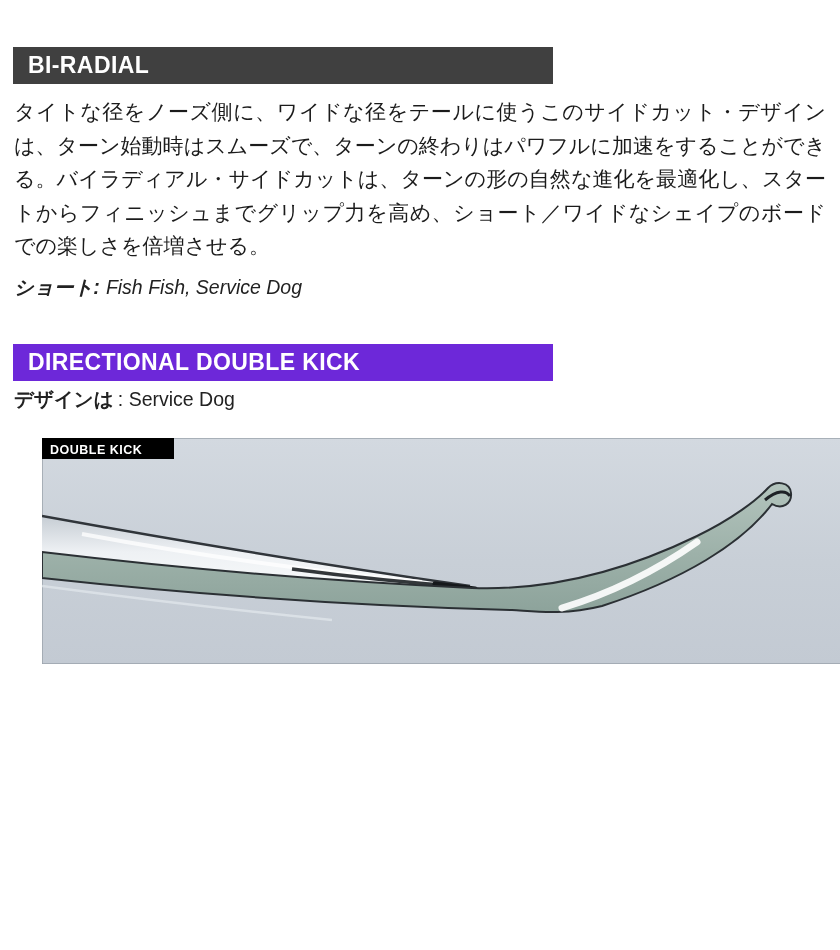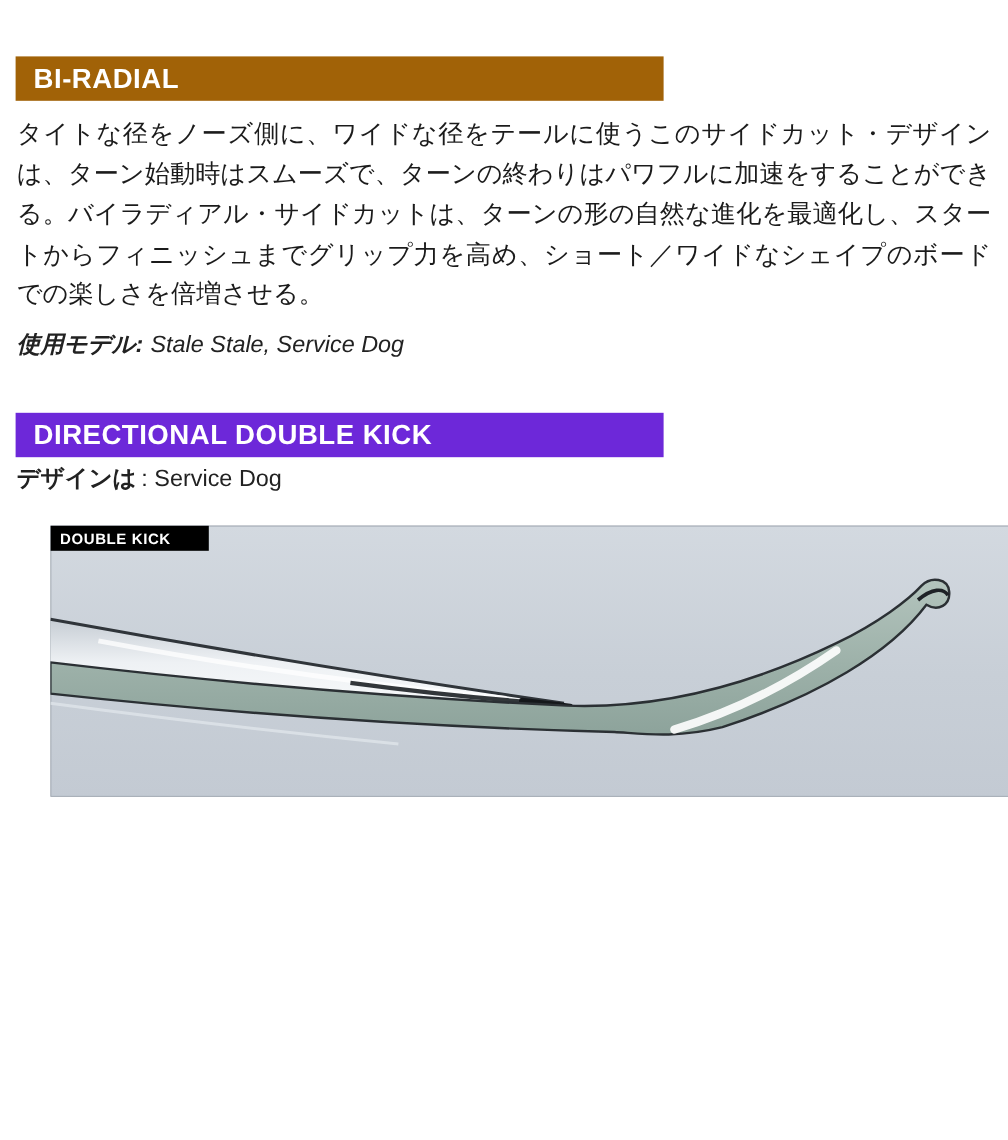--- a/index.html
+++ b/index.html
@@ -54,26 +54,26 @@
     position:relative;
     padding-left:24px;
   }
   svg text{font-family:"Liberation Sans","DejaVu Sans",sans-serif;}
 </style>
 </head>
 <body>
 
 <div class="page">
 
-  <div class="section-bar bar-1" style="background-color: #a16207;">BI-RADIAL</div>
+  <div class="section-bar bar-1" style="background-color: #404040;">BI-RADIAL</div>
 
   <p class="body-text">タイトな径をノーズ側に、ワイドな径をテールに使うこのサイドカット・デザインは、ターン始動時はスムーズで、ターンの終わりはパワフルに加速をすることができる。バイラディアル・サイドカットは、ターンの形の自然な進化を最適化し、スタートからフィニッシュまでグリップ力を高め、ショート／ワイドなシェイプのボードでの楽しさを倍増させる。</p>
 
   <div class="model-line italic">
-    <span class="model-label">使用モデル:</span><span class="model-value">Stale Stale, Service Dog</span>
+    <span class="model-label">ショート:</span><span class="model-value">Fish Fish, Service Dog</span>
   </div>
 
   <div class="section-bar bar-2" style="background-color: #6d28d9;">DIRECTIONAL DOUBLE KICK</div>
 
 
   <div class="model-line model-line-2">
     <span class="model-label">デザインは</span><span class="model-value">: Service Dog</span>
   </div>
 
 

